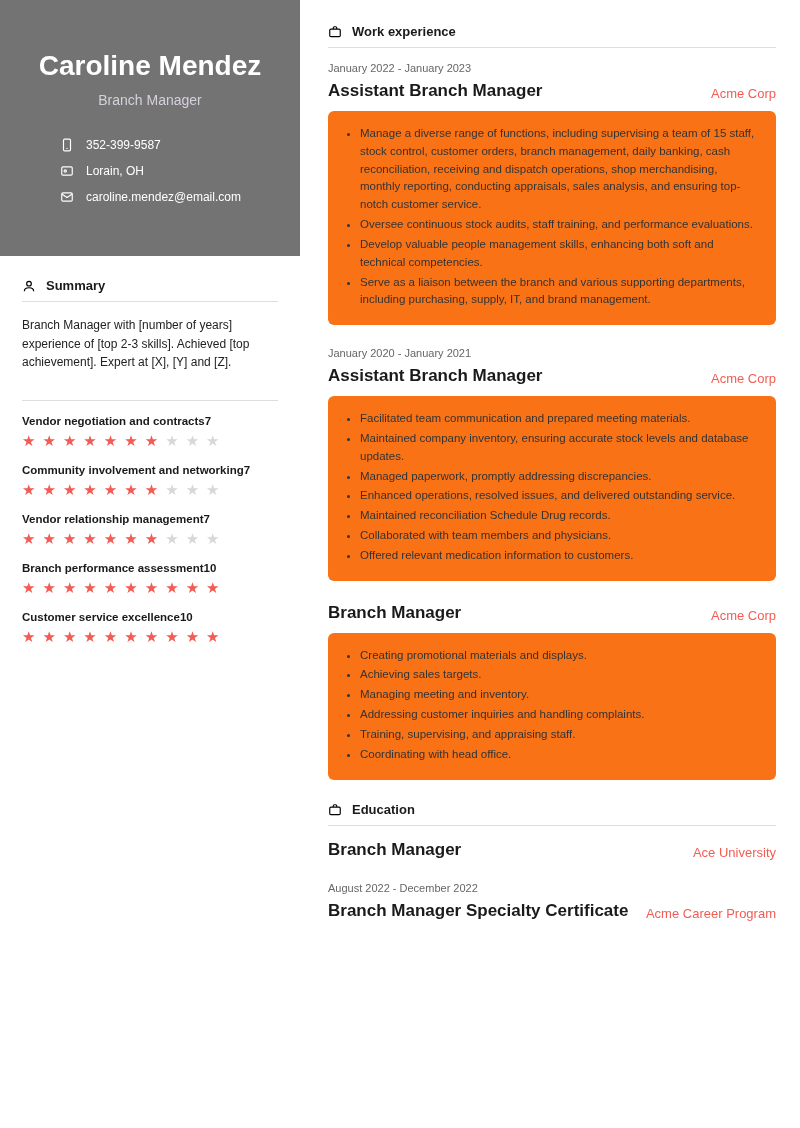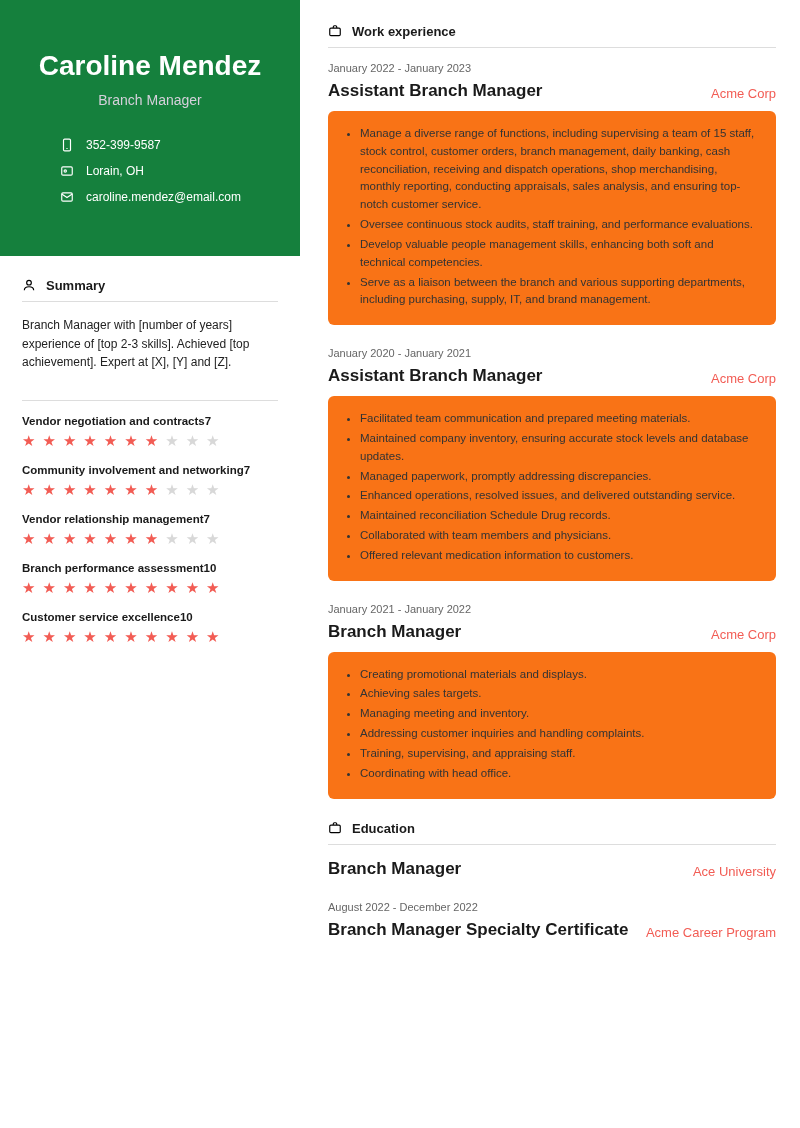--- a/index.html
+++ b/index.html
@@ -6,32 +6,32 @@
   body {
     font-family: -apple-system, BlinkMacSystemFont, "Segoe UI", sans-serif;
     background: #fff;
     width: 800px;
     color: #1a1a1a;
   }
   .page { display: flex; min-height: 1128px; }
   .sidebar { width: 300px; }
   .main { flex: 1; padding: 20px 24px 20px 28px; }
   .header-block {
-    background: #15803d;
+    background: #737373;
     color: #fff;
     padding: 50px 20px 40px 20px;
     text-align: left;
   }
   .name { font-size: 28px; font-weight: 700; text-align: center; margin-bottom: 10px; }
   .title { font-size: 14px; color: #d5d0db; text-align: center; margin-bottom: 30px; }
   .contacts { padding-left: 40px; }
   .contact-row { display: flex; align-items: center; gap: 12px; margin-bottom: 12px; font-size: 12px; }
   .contact-row svg { width: 14px; height: 14px; flex-shrink: 0; }
   .left-body { padding: 22px 22px; }
-  .section-hdr { display: flex; align-items: flex-start; gap: 10px; font-weight: 700; font-size: 13px; margin-bottom: 8px; }
+  .section-hdr { display: flex; align-items: flex-end; gap: 10px; font-weight: 700; font-size: 13px; margin-bottom: 8px; }
   .section-hdr svg { width: 14px; height: 14px; }
   .hr { border: none; border-top: 1px solid #ddd; margin-bottom: 14px; }
   .summary-text { font-size: 12px; line-height: 1.55; color: #222; margin-bottom: 28px; }
   .skill { margin-bottom: 14px; }
   .skill-top { display: flex; justify-content: flex-start; font-size: 11.5px; font-weight: 600; margin-bottom: 5px; }
   .stars { display: flex; gap: 7px; }
   .star { font-size: 15px; color: #d8d8d8; }
   .star.on { color: #f25c54; }
   .main .section-hdr { margin-top: 4px; }
   .job { margin-bottom: 22px; }
@@ -225,21 +225,20 @@
               <li>Maintained company inventory, ensuring accurate stock levels and database updates.</li>
               <li>Managed paperwork, promptly addressing discrepancies.</li>
               <li>Enhanced operations, resolved issues, and delivered outstanding service.</li>
               <li>Maintained reconciliation Schedule Drug records.</li>
               <li>Collaborated with team members and physicians.</li>
               <li>Offered relevant medication information to customers.</li>
             </ul>
           </div>
         </div>
         <div class="job">
-          <div class="dates">January 2021 - January 2022</div>
           <div class="job-head">
             <div class="job-title">Branch Manager</div>
             <div class="company">Acme Corp</div>
           </div>
           <div class="bullets-box">
             <ul>
               <li>Creating promotional materials and displays.</li>
               <li>Achieving sales targets.</li>
               <li>Managing meeting and inventory.</li>
               <li>Addressing customer inquiries and handling complaints.</li>

